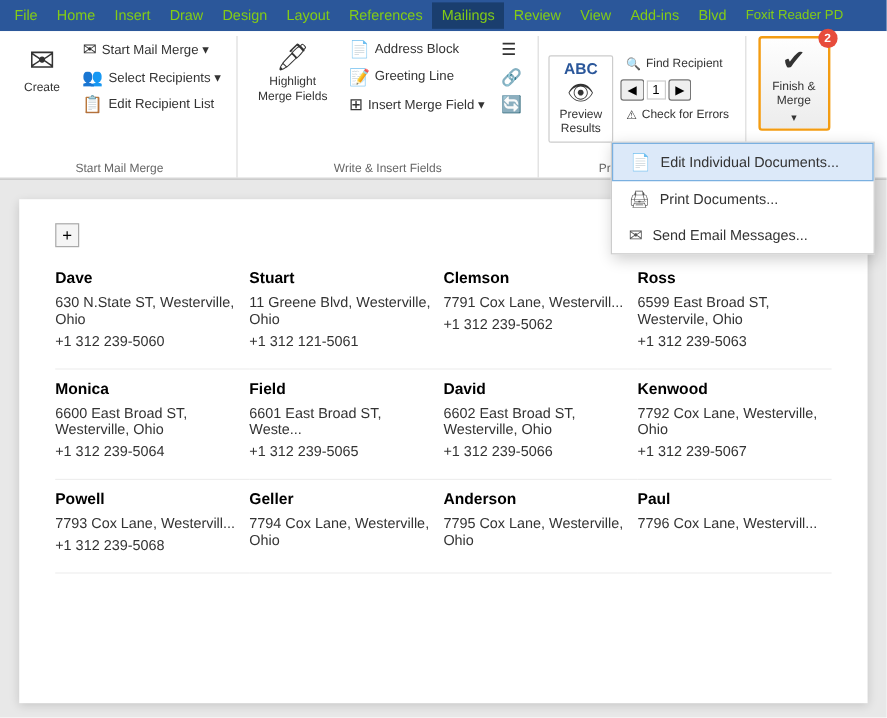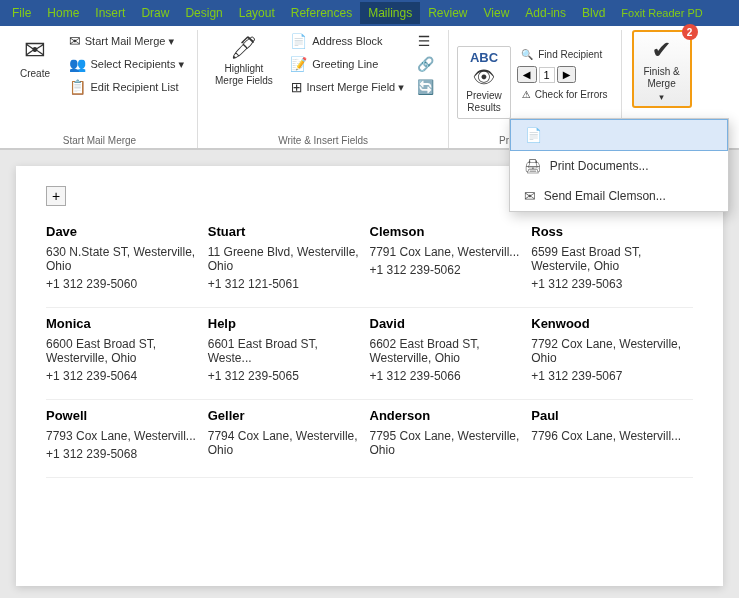--- a/index.html
+++ b/index.html
@@ -347,28 +347,29 @@
         </div>
         <div class="ribbon-group-label">Finish</div>
       </div>
 
     </div>
   </div>
 
   <div class="dropdown-menu">
     <div class="dropdown-item highlighted">
       <span class="d-icon">📄</span>
+      <span>Edit Individual Documents...</span>
     </div>
     <div class="dropdown-item">
       <span class="d-icon">🖨</span>
       <span>Print Documents...</span>
     </div>
     <div class="dropdown-item">
       <span class="d-icon">✉</span>
-      <span>Send Email Clemson...</span>
+      <span>Send Email Messages...</span>
     </div>
   </div>
 
 </div>
 
 <div class="doc-area">
   <div class="doc-page">
     <div class="doc-toolbar">
       <div class="add-btn">+</div>
     </div>
@@ -392,21 +393,21 @@
     <div class="contact-name">Ross</div>
     <div class="contact-addr">6599 East Broad ST, Westervile, Ohio</div>
     <div class="contact-phone">+1 312 239-5063</div>
   </div>
         <div class="contact-cell">
     <div class="contact-name">Monica</div>
     <div class="contact-addr">6600 East Broad ST, Westerville, Ohio</div>
     <div class="contact-phone">+1 312 239-5064</div>
   </div>
         <div class="contact-cell">
-    <div class="contact-name">Help</div>
+    <div class="contact-name">Field</div>
     <div class="contact-addr">6601 East Broad ST, Weste...</div>
     <div class="contact-phone">+1 312 239-5065</div>
   </div>
         <div class="contact-cell">
     <div class="contact-name">David</div>
     <div class="contact-addr">6602 East Broad ST, Westerville, Ohio</div>
     <div class="contact-phone">+1 312 239-5066</div>
   </div>
         <div class="contact-cell">
     <div class="contact-name">Kenwood</div>

